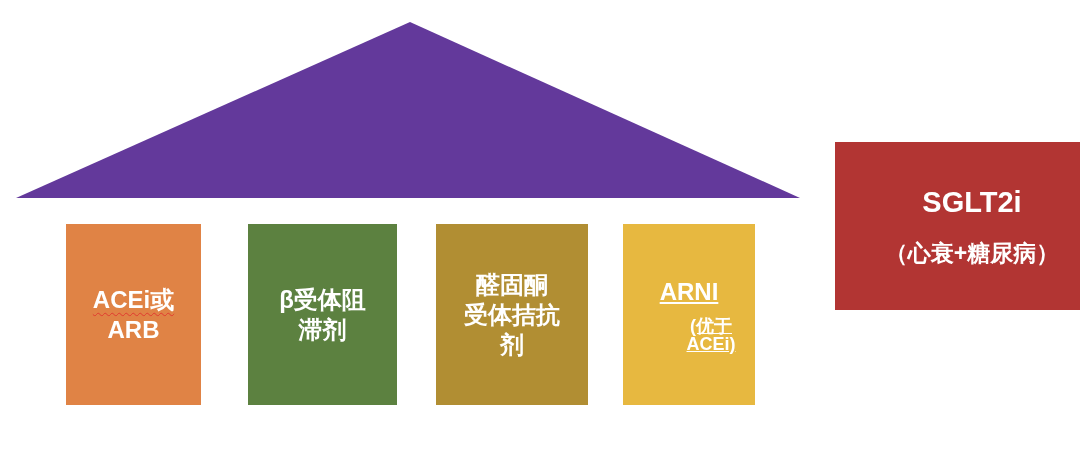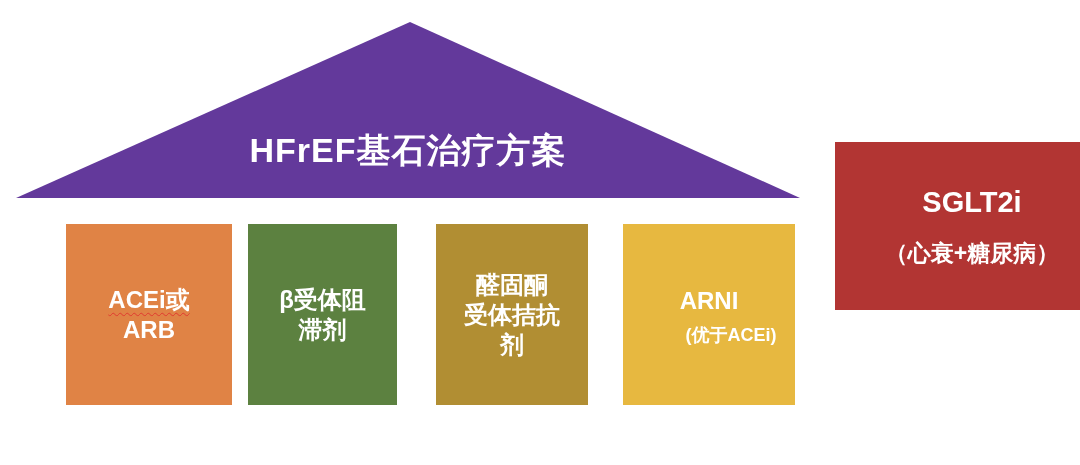--- a/index.html
+++ b/index.html
@@ -40,24 +40,24 @@
     display: flex;
     flex-direction: column;
     align-items: center;
     justify-content: center;
     color: #ffffff;
     font-weight: bold;
     font-size: 24px;
     line-height: 30px;
     text-align: center;
   }
-  .pillar-1 { left: 66px;  width: 166px; background: var(--pillar_acei); }
+  .pillar-1 { left: 66px;  width: 135px; background: var(--pillar_acei); }
   .pillar-2 { left: 248px; width: 149px; background: var(--pillar_beta); }
   .pillar-3 { left: 436px; width: 152px; background: var(--pillar_mra); }
-  .pillar-4 { left: 623px; width: 172px; background: var(--pillar_arni); }
+  .pillar-4 { left: 623px; width: 132px; background: var(--pillar_arni); text-decoration: underline; }
   .squiggle {
     text-decoration: underline;
     text-decoration-style: wavy;
     text-decoration-color: var(--squiggle);
     text-decoration-thickness: 1px;
     text-underline-offset: 4px;
   }
   .pillar-sub {
     font-size: 18px;
     line-height: 18px;
@@ -94,21 +94,20 @@
 </style>
 </head>
 <body>
 
 <div class="canvas">
 
   <svg class="roof-svg" width="816" height="200" viewBox="0 0 816 200" aria-hidden="true">
     <polygon points="410,22 800,198 16,198" fill="var(--roof)"></polygon>
   </svg>
 
-  <div class="roof-title">HFrEF基石治疗方案</div>
 
   <div class="pillar pillar-1">
     <div class="squiggle">ACEi或</div>
     <div>ARB</div>
   </div>
 
   <div class="pillar pillar-3">
     <div>醛固酮</div>
     <div>受体拮抗</div>
     <div>剂</div>

